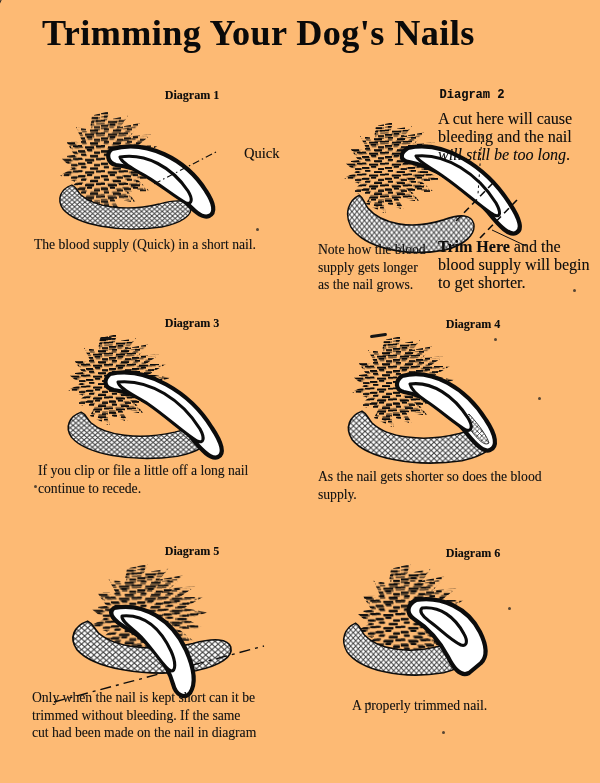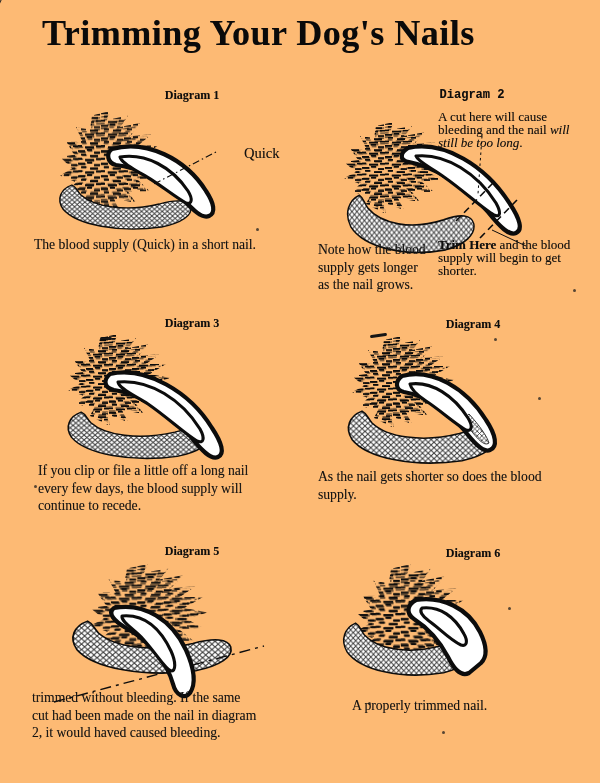--- a/index.html
+++ b/index.html
@@ -4,21 +4,21 @@
 <style>
   html,body{margin:0;padding:0;background:#9a9a9a;}
   .page{position:relative;width:600px;height:783px;margin:0 auto;background:#fdba74;
         font-family:"Liberation Serif",serif;color:#111;overflow:hidden;
         text-shadow:0.25px 0.25px 0 rgba(0,0,0,.3);}
   .page-title{position:absolute;left:42px;top:12px;margin:0;font-size:36px;font-weight:bold;
         letter-spacing:.5px;color:#0a0a0a;white-space:nowrap;}
   .dg-title{position:absolute;width:200px;text-align:center;font-weight:bold;font-size:12px;color:#0d0d0d;}
   .caption{position:absolute;font-size:13.6px;line-height:17.5px;color:#141414;}
   .caption .ln{white-space:nowrap;}
-  .note{position:absolute;font-size:13px;line-height:13px;color:#0e0e0e;}
+  .note{position:absolute;font-size:16px;line-height:18px;color:#0e0e0e;}
   .quick-label{position:absolute;font-size:14.5px;color:#101010;margin-left:28px;}
   svg.illus{position:absolute;overflow:visible;}
   .nail{fill:#ffffff;stroke:#0c0c0c;stroke-width:4.2;stroke-linejoin:round;}
   .quick{fill:#ffffff;stroke:#0c0c0c;stroke-width:3.1;stroke-linejoin:round;}
   .cut{stroke:#0c0c0c;stroke-width:1.6;stroke-dasharray:7 4.5;fill:none;}
   .leader-dash{stroke:#0c0c0c;stroke-width:1;stroke-dasharray:2.5 3;fill:none;}
   .leader-dashdot{stroke:#0c0c0c;stroke-width:1.1;stroke-dasharray:1.5 3 7 3;fill:none;}
   .leader-solid{stroke:#0c0c0c;stroke-width:1;fill:none;}
   .trimline{stroke:#0c0c0c;stroke-width:1.4;stroke-dasharray:11 5 3 5;fill:none;}
   .sliver{fill:url(#hatch);stroke:#0d0d0d;stroke-width:0.8;}
@@ -112,21 +112,20 @@
   <section>
     <div class="dg-title" style="left:92px;top:316px;">Diagram 3</div>
     <svg class="illus" style="left:40px;top:330px;" width="240" height="134" viewBox="0 0 240 134">
       <use href="#furG" transform="translate(0,4)"></use>
       <use href="#padBase" transform="translate(22,-6) scale(1.2,1.05)"></use>
       <path class="nail" d="M70,44 C106,36 150,62 172,98 C182,113 185,124 178,127 C171,130 162,121 150,106 C127,79 96,63 74,60 C64,58 63,50 70,44 Z"></path>
       <path class="quick" d="M78,52 C110,49 142,70 160,99 C165,108 164,114 157,111 C145,104 127,87 108,74 C96,66 79,59 78,52 Z"></path>
     </svg>
     <div class="caption" style="left:38px;top:462px;width:250px;">
       <div class="ln">If you clip or file a little off a long nail</div>
-      <div class="ln">every few days, the blood supply will</div>
       <div class="ln">continue to recede.</div>
     </div>
   </section>
 
   <section>
     <div class="dg-title" style="left:373px;top:317px;">Diagram 4</div>
     <svg class="illus" style="left:330px;top:330px;" width="230" height="138" viewBox="0 0 230 138">
       <use href="#furG" transform="translate(-6,6)"></use>
       <use href="#padBase" transform="translate(12,-18) scale(1.25,1.18)"></use>
       <path class="nail" d="M72,46 C102,38 136,58 156,90 C166,105 168,117 160,120 C153,123 144,113 134,100 C116,78 92,65 74,62 C65,60 65,51 72,46 Z"></path>
@@ -142,23 +141,23 @@
   <section>
     <div class="dg-title" style="left:92px;top:544px;">Diagram 5</div>
     <svg class="illus" style="left:40px;top:556px;" width="252" height="150" viewBox="0 0 252 150">
       <use href="#furG" transform="translate(18,8) scale(1.15,1.1)"></use>
       <use href="#padBase" transform="translate(26,-34) scale(1.35,1.18)"></use>
       <path class="trimline" d="M14,146 L224,90"></path>
       <path class="nail" d="M74,52 C104,46 132,64 146,94 C154,112 156,128 150,137 C145,143 136,140 133,128 C127,106 108,84 86,72 C74,65 67,57 74,52 Z"></path>
       <path class="quick" d="M82,60 C104,58 120,72 131,95 C136,106 136,115 131,115 C125,113 116,97 103,83 C94,73 81,66 82,60 Z"></path>
     </svg>
     <div class="caption" style="left:32px;top:689px;width:260px;">
+      <div class="ln">Only when the nail is kept short can it be</div>
       <div class="ln">trimmed without bleeding. If the same</div>
       <div class="ln">cut had been made on the nail in diagram</div>
-      <div class="ln">2, it would haved caused bleeding.</div>
     </div>
   </section>
 
   <section>
     <div class="dg-title" style="left:373px;top:546px;">Diagram 6</div>
     <svg class="illus" style="left:330px;top:556px;" width="230" height="140" viewBox="0 0 230 140">
       <use href="#furG" transform="translate(-5,8) scale(1.1,1.2)"></use>
       <use href="#padBase" transform="translate(8,-32) scale(1.1,1.18)"></use>
       <path class="nail" d="M86,44 C112,40 138,52 150,76 C157,90 157,101 151,107 L139,117 C131,121 124,113 118,101 C108,82 95,70 84,63 C75,57 78,48 86,44 Z"></path>
       <path class="quick" d="M92,52 C110,50 125,61 134,78 C138,85 137,91 131,89 C120,84 108,71 99,65 C92,60 89,55 92,52 Z"></path>

